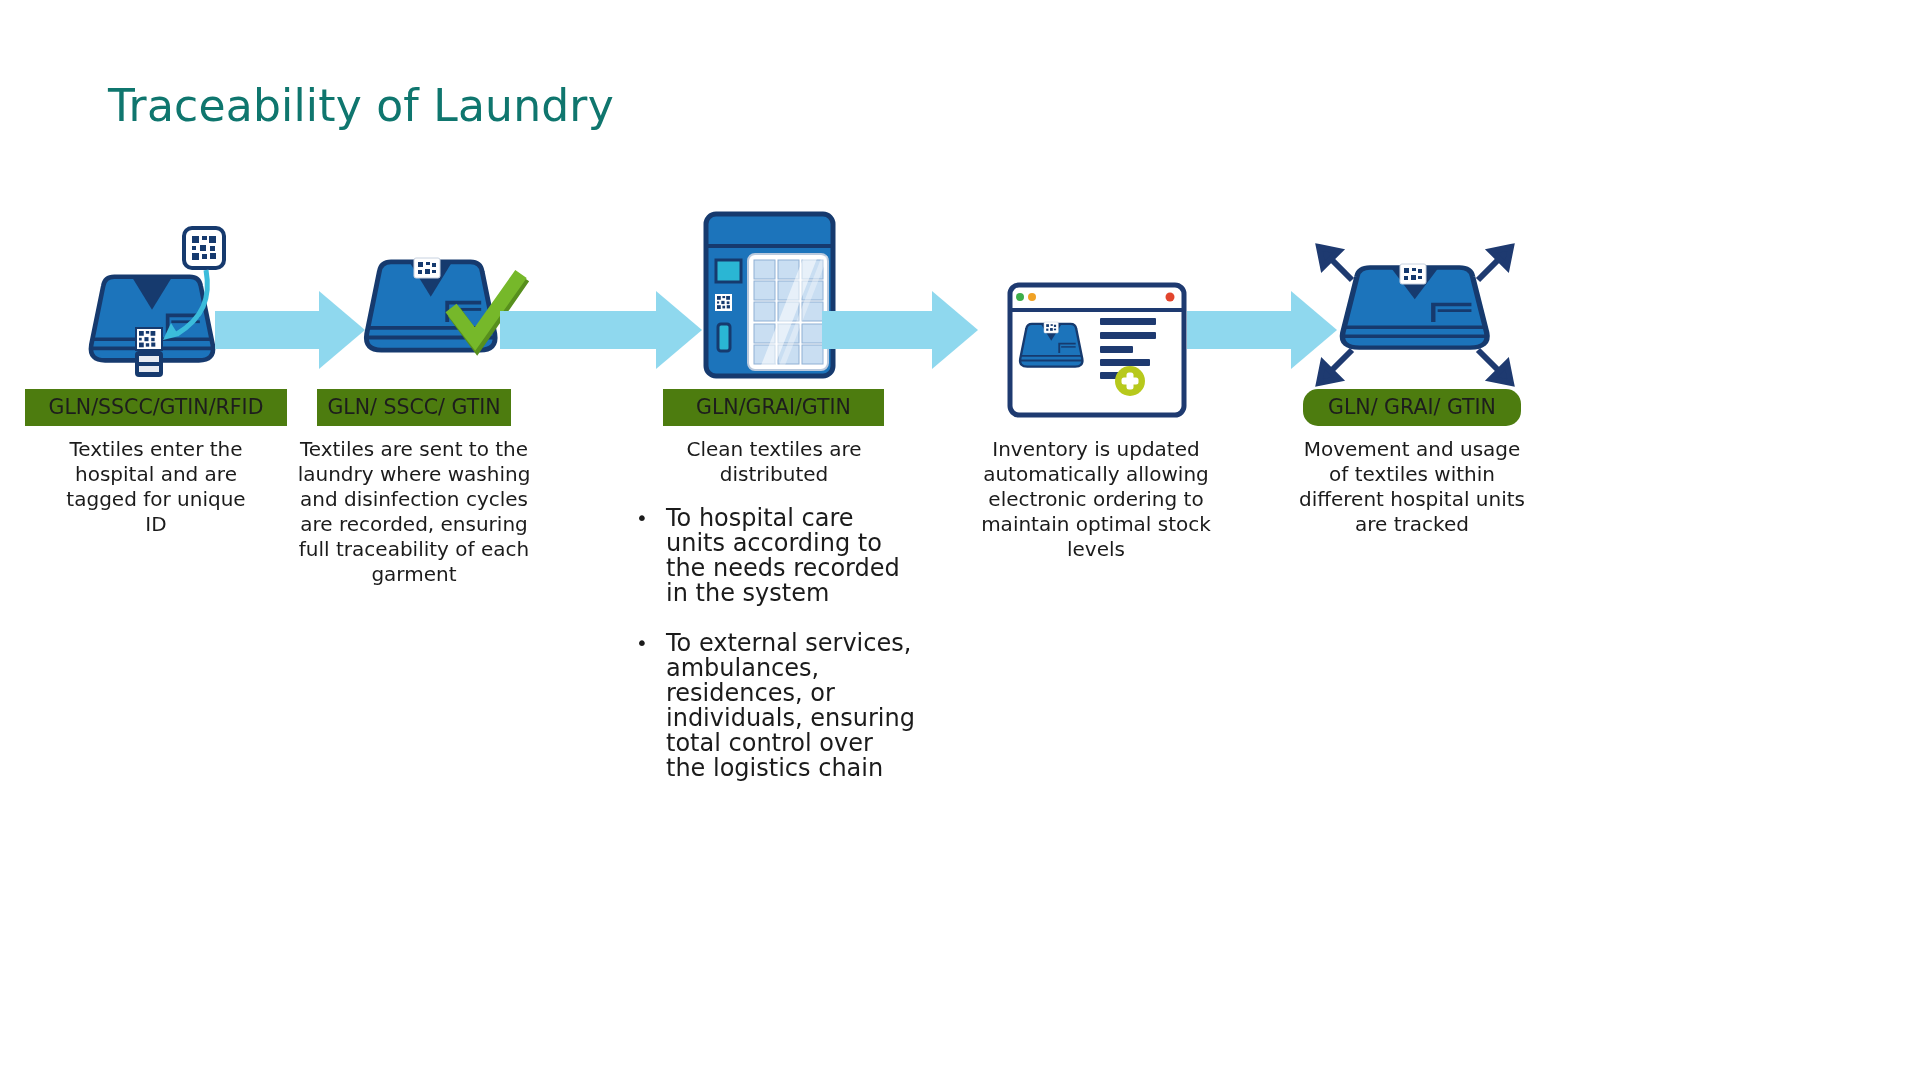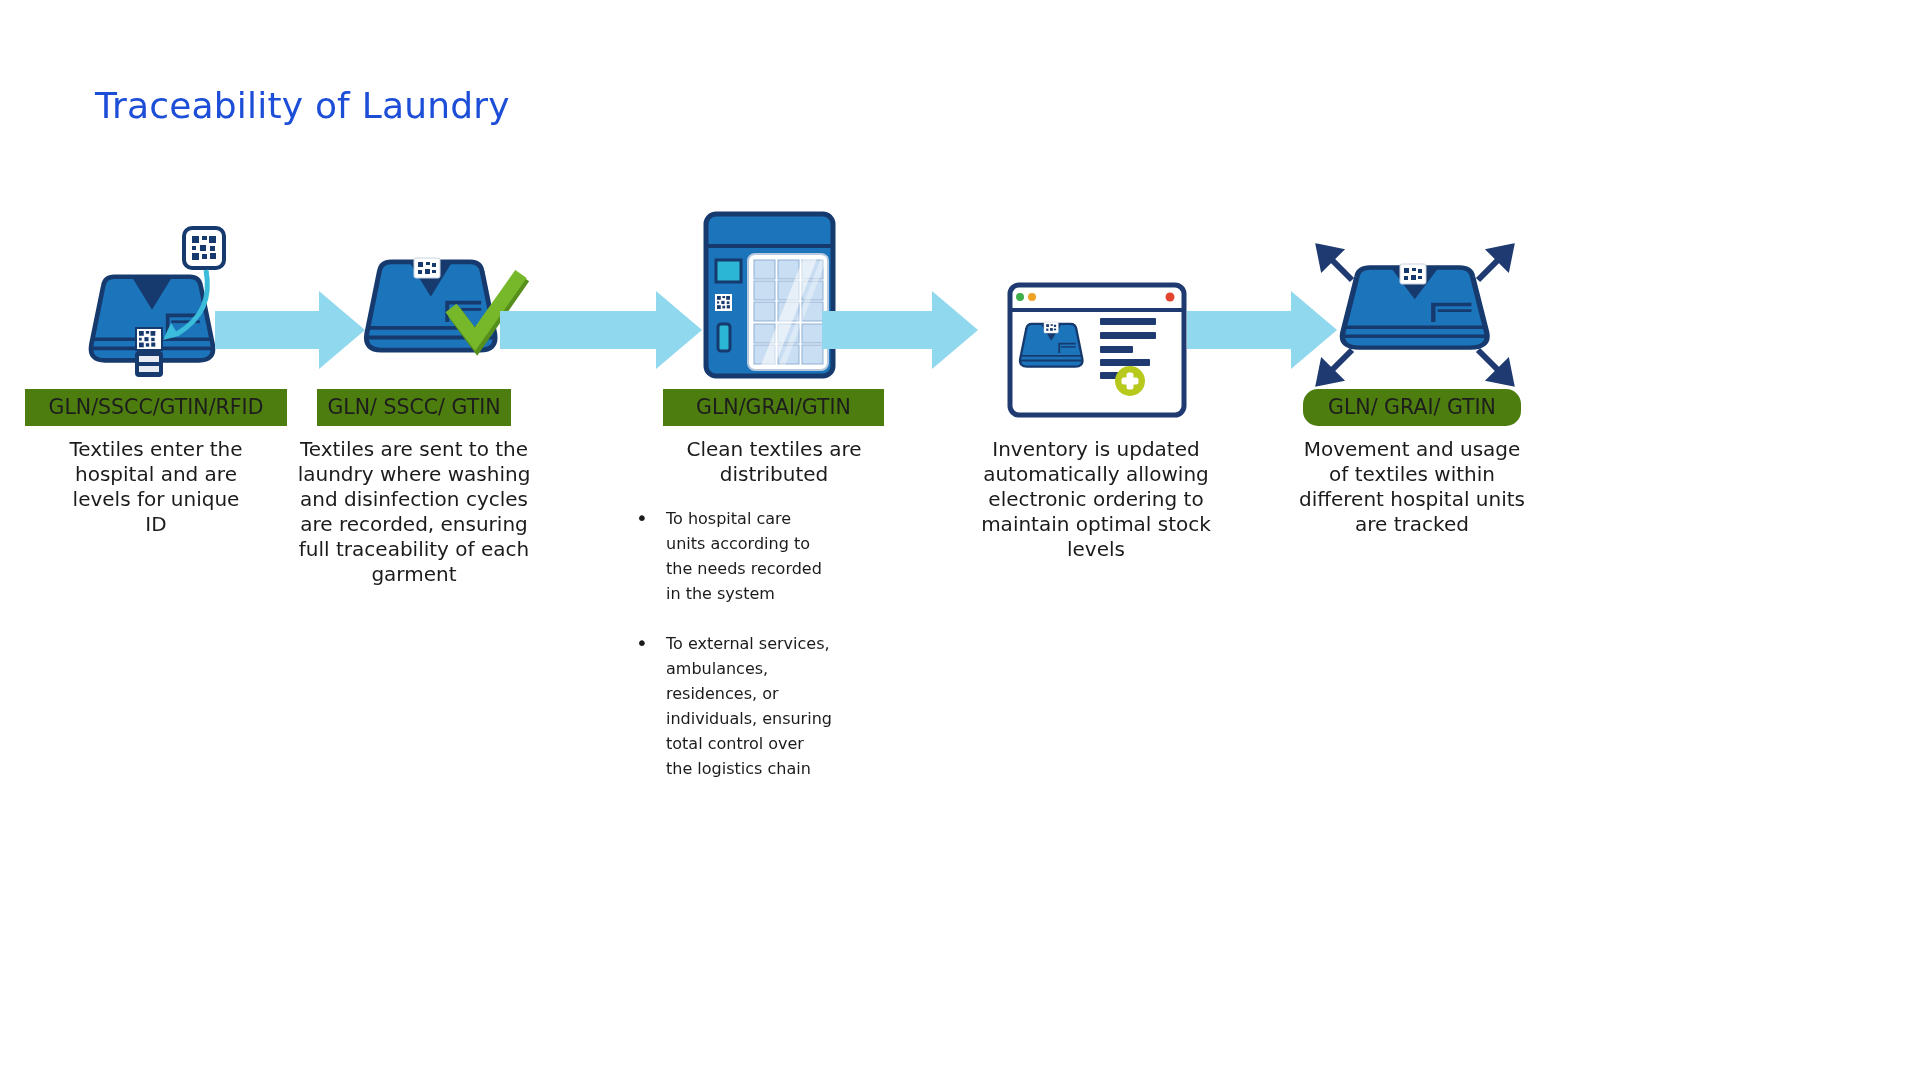--- a/index.html
+++ b/index.html
@@ -1,35 +1,35 @@
 <!DOCTYPE html>
 <html><head>
 <meta charset="utf-8">
 <style>
   html,body { margin:0; padding:0; background:#ffffff; }
   .canvas {
     position:relative; width:1920px; height:1080px; background:#ffffff;
     font-family:"DejaVu Sans","Liberation Sans",sans-serif; color:#1b1b1b; overflow:hidden;
   }
   .title {
-    position:absolute; left:95px; top:78px; font-size:36px; line-height:56px;
-    color:#1d4ed8; letter-spacing:0.2px;
+    position:absolute; left:108px; top:78px; font-size:44px; line-height:56px;
+    color:#0f766e; letter-spacing:0.2px;
   }
   .stage-label {
     position:absolute; height:37px; background:#4d7c0f; text-align:center;
     line-height:37px; font-size:20.5px; color:#1d1d1d; top:389px;
   }
   .desc {
     position:absolute; font-size:20px; line-height:25px; text-align:center;
     white-space:pre-line; top:437px; width:280px; color:#1b1b1b;
   }
   .bullets { position:absolute; left:628px; top:506px; width:290px; }
   .bullet-item { display:flex; margin-bottom:25px; }
   .bullet-dot { width:38px; font-size:20px; line-height:25px; padding-left:8px; box-sizing:border-box; }
-  .bullet-text { font-size:16px; line-height:25px; white-space:pre-line; text-align:left; flex:1; }
+  .bullet-text { font-size:24px; line-height:25px; white-space:pre-line; text-align:left; flex:1; }
   .flow-arrow { position:absolute; top:291px; height:78px; }
   .flow-arrow .bar { position:absolute; left:0; top:20px; height:38px; background:#8fd8ee; }
   .flow-arrow .tip {
     position:absolute; top:0; width:0; height:0;
     border-top:39px solid transparent; border-bottom:39px solid transparent;
     border-left:46px solid #8fd8ee;
   }
   .icon-svg { position:absolute; }
 </style>
 </head>
@@ -176,21 +176,21 @@
     </g>
   </svg>
 
   <div class="stage-label" style="left:25px; width:262px;">GLN/SSCC/GTIN/RFID</div>
   <div class="stage-label" style="left:317px; width:194px;">GLN/ SSCC/ GTIN</div>
   <div class="stage-label" style="left:663px; width:221px;">GLN/GRAI/GTIN</div>
   <div class="stage-label" style="left:1303px; width:218px;border-radius:15px;">GLN/ GRAI/ GTIN</div>
 
   <div class="desc" style="left:16px;">Textiles enter the
 hospital and are
-levels for unique
+tagged for unique
 ID</div>
   <div class="desc" style="left:274px;">Textiles are sent to the
 laundry where washing
 and disinfection cycles
 are recorded, ensuring
 full traceability of each
 garment</div>
   <div class="desc" style="left:956px;">Inventory is updated
 automatically allowing
 electronic ordering to

